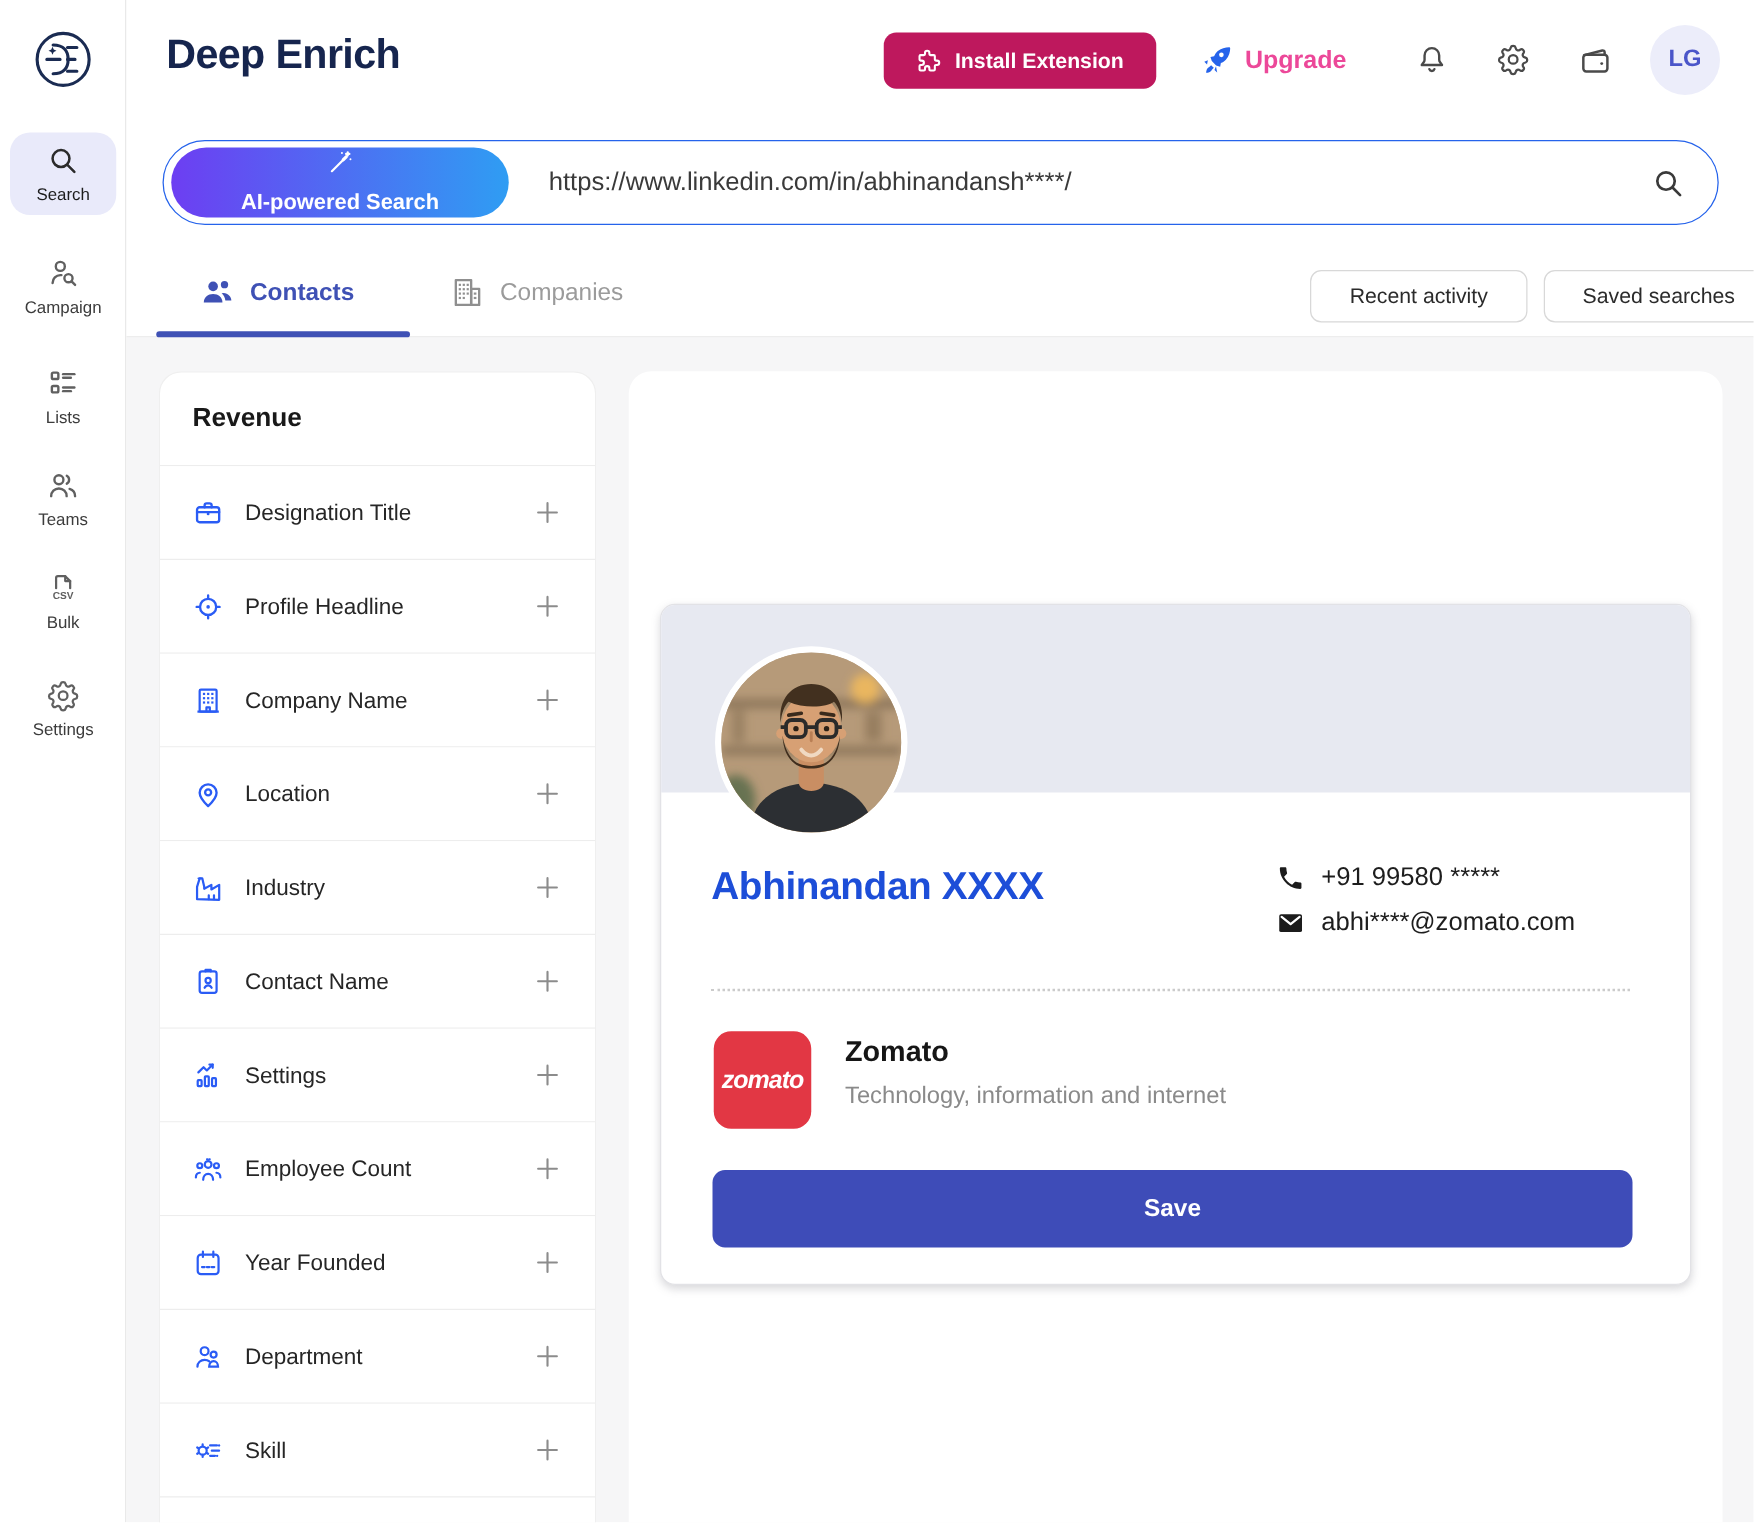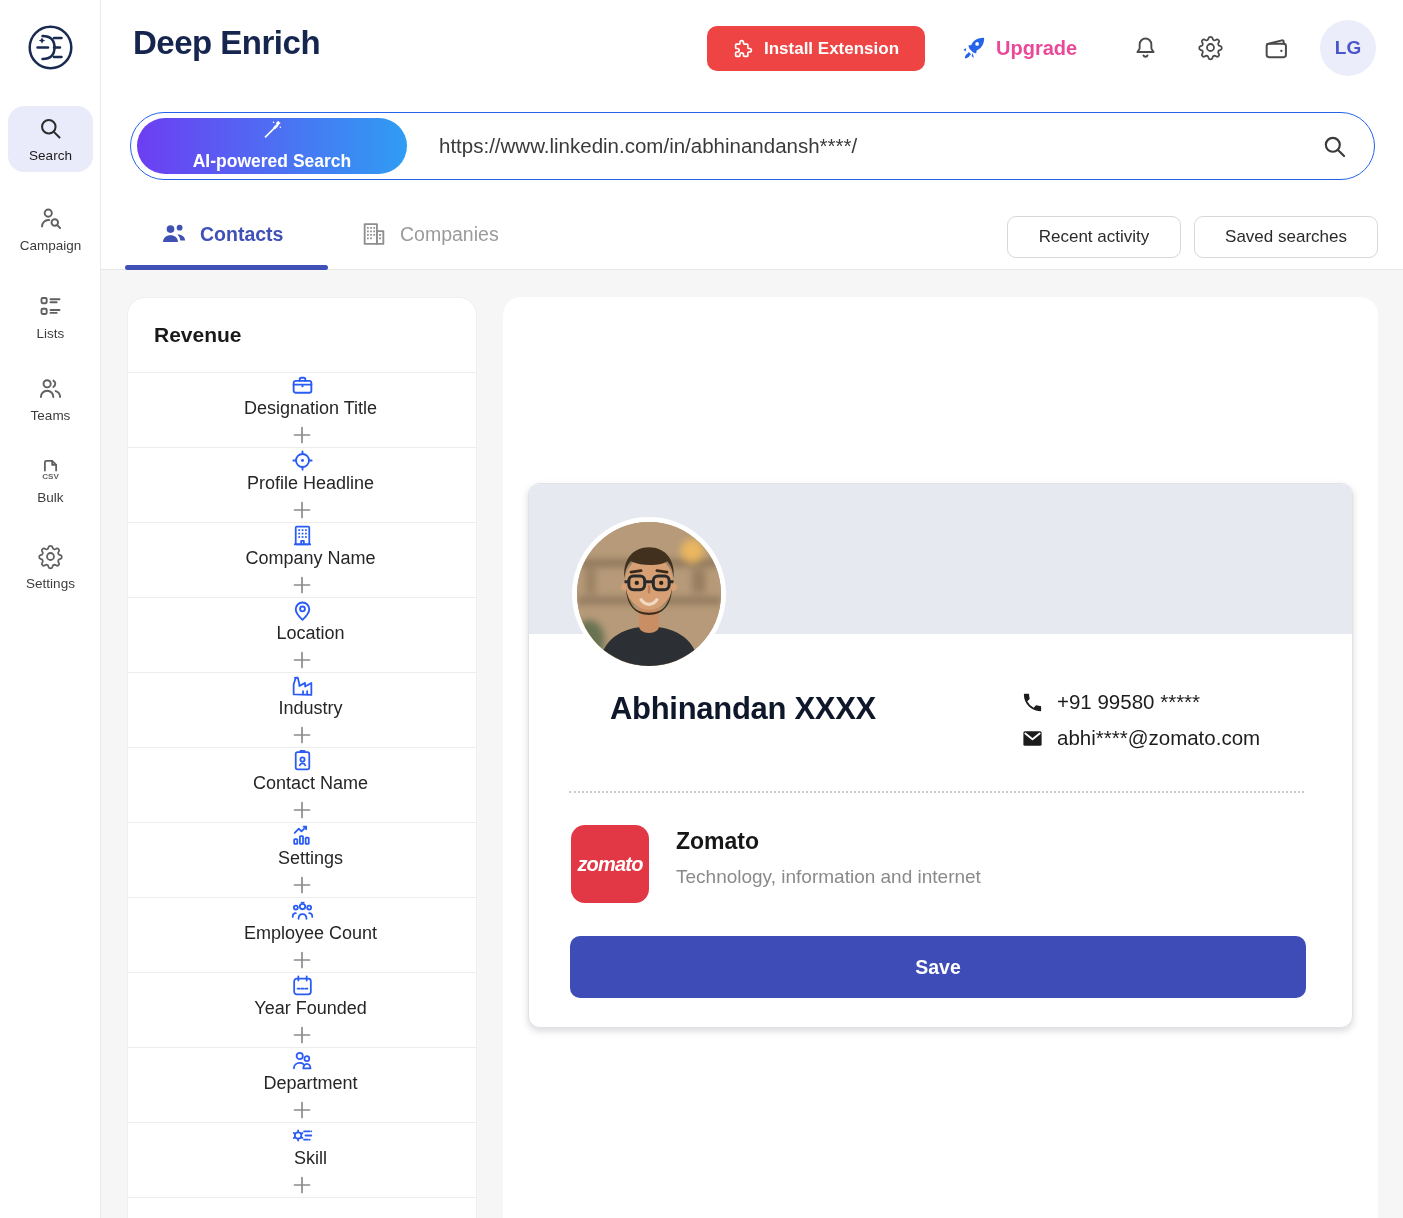--- a/index.html
+++ b/index.html
@@ -12,60 +12,60 @@
   
   .rail { position:absolute; left:0; top:0; width:101px; height:1218px; background:#fff; border-right:1px solid #e9e9e9; z-index:5; }
   .rail-logo { position:absolute; left:27px; top:24px; width:47px; height:47px; }
   .rail-item { position:absolute; left:8px; width:85px; height:66px; display:flex; flex-direction:column; align-items:center; justify-content:center; gap:6px; border-radius:16px; cursor:pointer; color:#5c5c5c; }
   .rail-item .lbl { font-size:13.5px; color:#3c3c3c; }
   .rail-item.active { background:#e9eafa; color:#1f1f1f; }
   .rail-item.active .lbl { color:#1c1c1c; }
 
   
   .brand { position:absolute; left:133px; top:24px; font-size:33px; font-weight:800; letter-spacing:-0.5px; color:#16254e; }
-  .btn-install { position:absolute; left:707px; top:26px; width:218px; height:45px; border:none; border-radius:10px; background:#ef4444; color:#fff; font-family:inherit; font-size:17px; font-weight:700; display:flex; align-items:center; justify-content:center; gap:10px; cursor:pointer; }
+  .btn-install { position:absolute; left:707px; top:26px; width:218px; height:45px; border:none; border-radius:10px; background:#be185d; color:#fff; font-family:inherit; font-size:17px; font-weight:700; display:flex; align-items:center; justify-content:center; gap:10px; cursor:pointer; }
   .upgrade { position:absolute; left:960px; top:32px; height:32px; display:flex; align-items:center; gap:10px; cursor:pointer; }
   .upgrade .lbl { font-size:20px; font-weight:700; color:#ec4899; }
   .hdr-ic { position:absolute; top:34px; width:27px; height:27px; color:#4a4a4a; cursor:pointer; }
   .avatar { position:absolute; left:1320px; top:20px; width:56px; height:56px; border-radius:50%; background:#ecedfa; display:flex; align-items:center; justify-content:center; font-size:19px; font-weight:600; color:#4a55c9; cursor:pointer; }
 
   
   .searchbar { position:absolute; left:130px; top:112px; width:1245px; height:68px; border:1.6px solid #2563eb; border-radius:34px; background:#fff; }
   .ai-pill { position:absolute; left:6px; top:4.5px; width:270px; height:56px; border:none; border-radius:28px; background:linear-gradient(90deg,#6d3ef2,#2f9df3); color:#fff; font-family:inherit; font-size:17.5px; font-weight:700; display:flex; align-items:center; justify-content:center; gap:11px; cursor:pointer;flex-direction:column; }
   .url-input { position:absolute; left:308px; top:6px; width:980px; height:54px; border:none; outline:none; background:transparent; font-family:inherit; font-size:20.5px; color:#3a3a3a; }
   .search-go { position:absolute; right:26px; top:20px; width:27px; height:27px; color:#3a3a3a; cursor:pointer; }
 
   
   .tab { position:absolute; top:220px; display:flex; align-items:center; gap:12px; cursor:pointer; }
   .tab .lbl { font-size:19.5px; font-weight:700; }
   .tab.contacts { left:160px; color:#3f51b5; }
   .tab.contacts .lbl { color:#3f51b5; }
   .tab.companies { left:360px; color:#8f8f8f; }
   .tab.companies .lbl { color:#9b9b9b; font-weight:500; }
   .tabs-divider { position:absolute; left:101px; right:0; top:269px; height:1px; background:#e7e7e7; }
   .tab-underline { position:absolute; left:125px; top:265px; width:203px; height:4.5px; background:#3f51b5; border-radius:3px; }
-  .btn-ghost { position:absolute; top:216px; height:42px; border:1px solid #d8d8d8; border-radius:9px; background:#fff; font-family:inherit; font-size:17px; color:#2b2b2b; cursor:pointer; }
+  .btn-ghost { position:absolute; top:216px; height:42px; border:1px solid #d8d8d8; border-radius:9px; background:#fff; font-family:inherit; font-size:17px; color:#2b2b2b; cursor:pointer;margin-left:41px; }
   .btn-recent { left:1007px; width:174px; }
   .btn-saved { left:1194px; width:184px; }
 
   
   .content { position:absolute; left:101px; top:270px; right:0; bottom:0; background:#f6f6f7; }
 
   .filters { position:absolute; left:26px; top:27px; width:350px; height:960px; background:#fff; border:1px solid #efefef; border-bottom:none; border-radius:18px 18px 0 0; }
   .filters-head { height:75px; display:flex; align-items:center; padding:0 26px; border-bottom:1px solid #ededed; font-size:21px; font-weight:700; color:#191919; }
-  .f-row { height:75px; display:flex; align-items:center; padding:0 26px; border-bottom:1px solid #ededed; cursor:pointer; background:#fff;flex-direction:column; }
+  .f-row { height:75px; display:flex; align-items:center; padding:0 26px; border-bottom:1px solid #ededed; cursor:pointer; background:#fff; }
   .f-row .fic { width:25px; height:25px; color:#2a5cf5; flex:none; }
   .f-row .lbl { flex:1; margin-left:17px; font-size:18px; font-weight:500; color:#262626; }
   .f-plus { width:24px; height:24px; color:#8c8c8c; flex:none; cursor:pointer; }
 
   .maincard { position:absolute; left:402px; top:27px; width:875px; height:1000px; background:#fff; border-radius:18px 18px 0 0; }
   .pcard { position:absolute; left:25px; top:186px; width:825px; height:545px; background:#fff; border:1px solid #e2e2e6; border-radius:12px; box-shadow:0 3px 7px rgba(120,120,130,.28); }
   .pcard .banner { position:absolute; left:0; top:0; right:0; height:150px; background:#e7e9f1; border-radius:11px 11px 0 0; }
   .pphoto { position:absolute; left:43px; top:33px; width:154px; height:154px; border-radius:50%; border:5px solid #fff; overflow:hidden; background:#b69a79; }
-  .pname { position:absolute; left:40px; top:207px; font-size:31px; font-weight:700; color:#0f172a; letter-spacing:-0.3px;margin-left:41px; }
+  .pname { position:absolute; left:40px; top:207px; font-size:31px; font-weight:700; color:#1d4ed8; letter-spacing:-0.3px; }
   .contact-block { position:absolute; left:492px; top:200px; }
   .c-row { display:flex; align-items:center; gap:13px; height:36px; }
   .c-row .txt { font-size:20.5px; color:#1d1d1d; }
   .c-ic { width:23px; height:23px; color:#1c1c1c; flex:none; }
   .dash-div { position:absolute; left:40px; top:307px; width:735px; border-top:2px dotted #cbcbcb; }
   .zlogo { position:absolute; left:42px; top:341px; width:78px; height:78px; border-radius:14px; background:#e23744; display:flex; align-items:center; justify-content:center; }
   .zlogo .zt { color:#fff; font-size:20px; font-weight:700; font-style:italic; letter-spacing:-0.8px; }
   .zinfo { position:absolute; left:147px; top:344px; }
   .zname { font-size:23px; font-weight:700; color:#161616; }
   .zsub { margin-top:11px; font-size:19px; color:#8a8a8a; }

